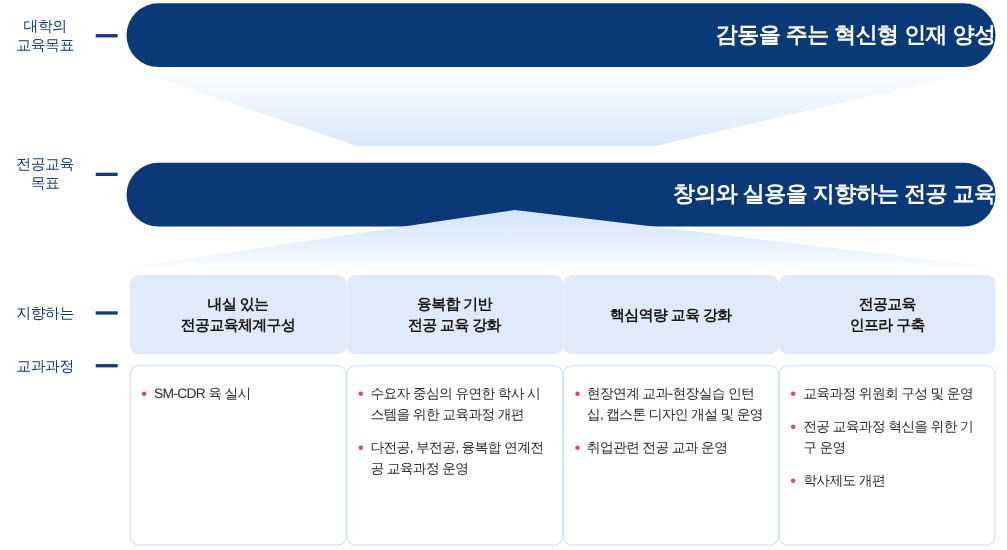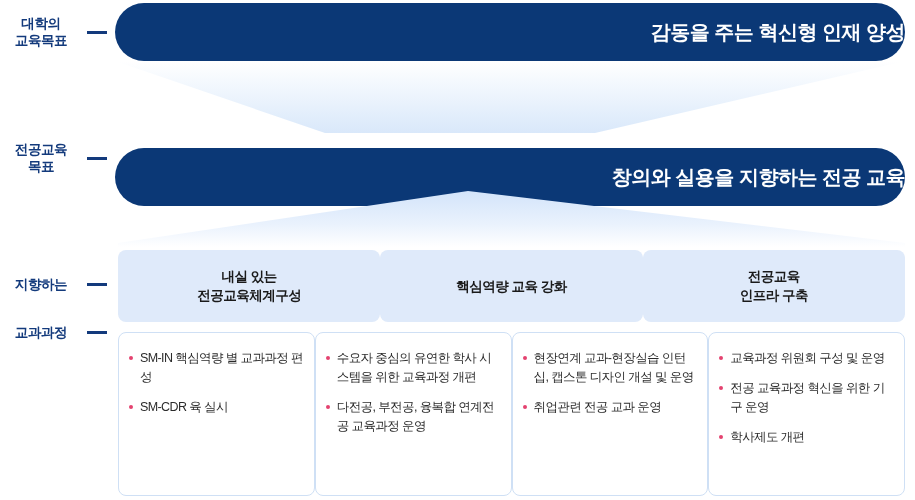--- a/index.html
+++ b/index.html
@@ -25,21 +25,21 @@
   .rail-label {
     position: absolute;
     display: flex;
     align-items: center;
     justify-content: flex-end;
     width: 112px;
     left: 0;
   }
   .rail-label .rl-text {
     color: #133a7c;
-    font-weight: bold;
+    font-weight: normal;
     font-size: 13.5px;
     line-height: 17px;
     text-align: center;
     letter-spacing: -0.4px;
     white-space: pre-line;
     flex: 1;
   }
   .rail-label .rl-dash {
     width: 20px;
     height: 3px;
@@ -207,37 +207,40 @@
     <span class="rl-text">지향하는</span>
     <span class="rl-dash"></span>
   </div>
 
   <div class="strategy-row">
     <div class="strategy-box">
       <span class="sb-text">내실 있는
 전공교육체계구성</span>
     </div>
     <div class="strategy-box">
+      <span class="sb-text">융복합 기반
+전공 교육 강화</span>
+    </div>
+    <div class="strategy-box">
       <span class="sb-text">핵심역량 교육 강화</span>
     </div>
     <div class="strategy-box">
       <span class="sb-text">전공교육
 인프라 구축</span>
     </div>
   </div>
 
   <div class="rail-label" id="label-cont">
     <span class="rl-text">교과과정</span>
     <span class="rl-dash"></span>
   </div>
 
   <div class="content-row">
     <div class="content-box">
       <ul>
-          <li><span class="bullet"></span>SM-IN 핵심역량 별 교과과정 편성</li>
           <li><span class="bullet"></span>SM-CDR 육 실시</li>
         </ul>
     </div>
     <div class="content-box">
       <ul>
           <li><span class="bullet"></span>수요자 중심의 유연한 학사 시스템을 위한 교육과정 개편</li>
           <li><span class="bullet"></span>다전공, 부전공, 융복합 연계전공 교육과정 운영</li>
         </ul>
     </div>
     <div class="content-box">

